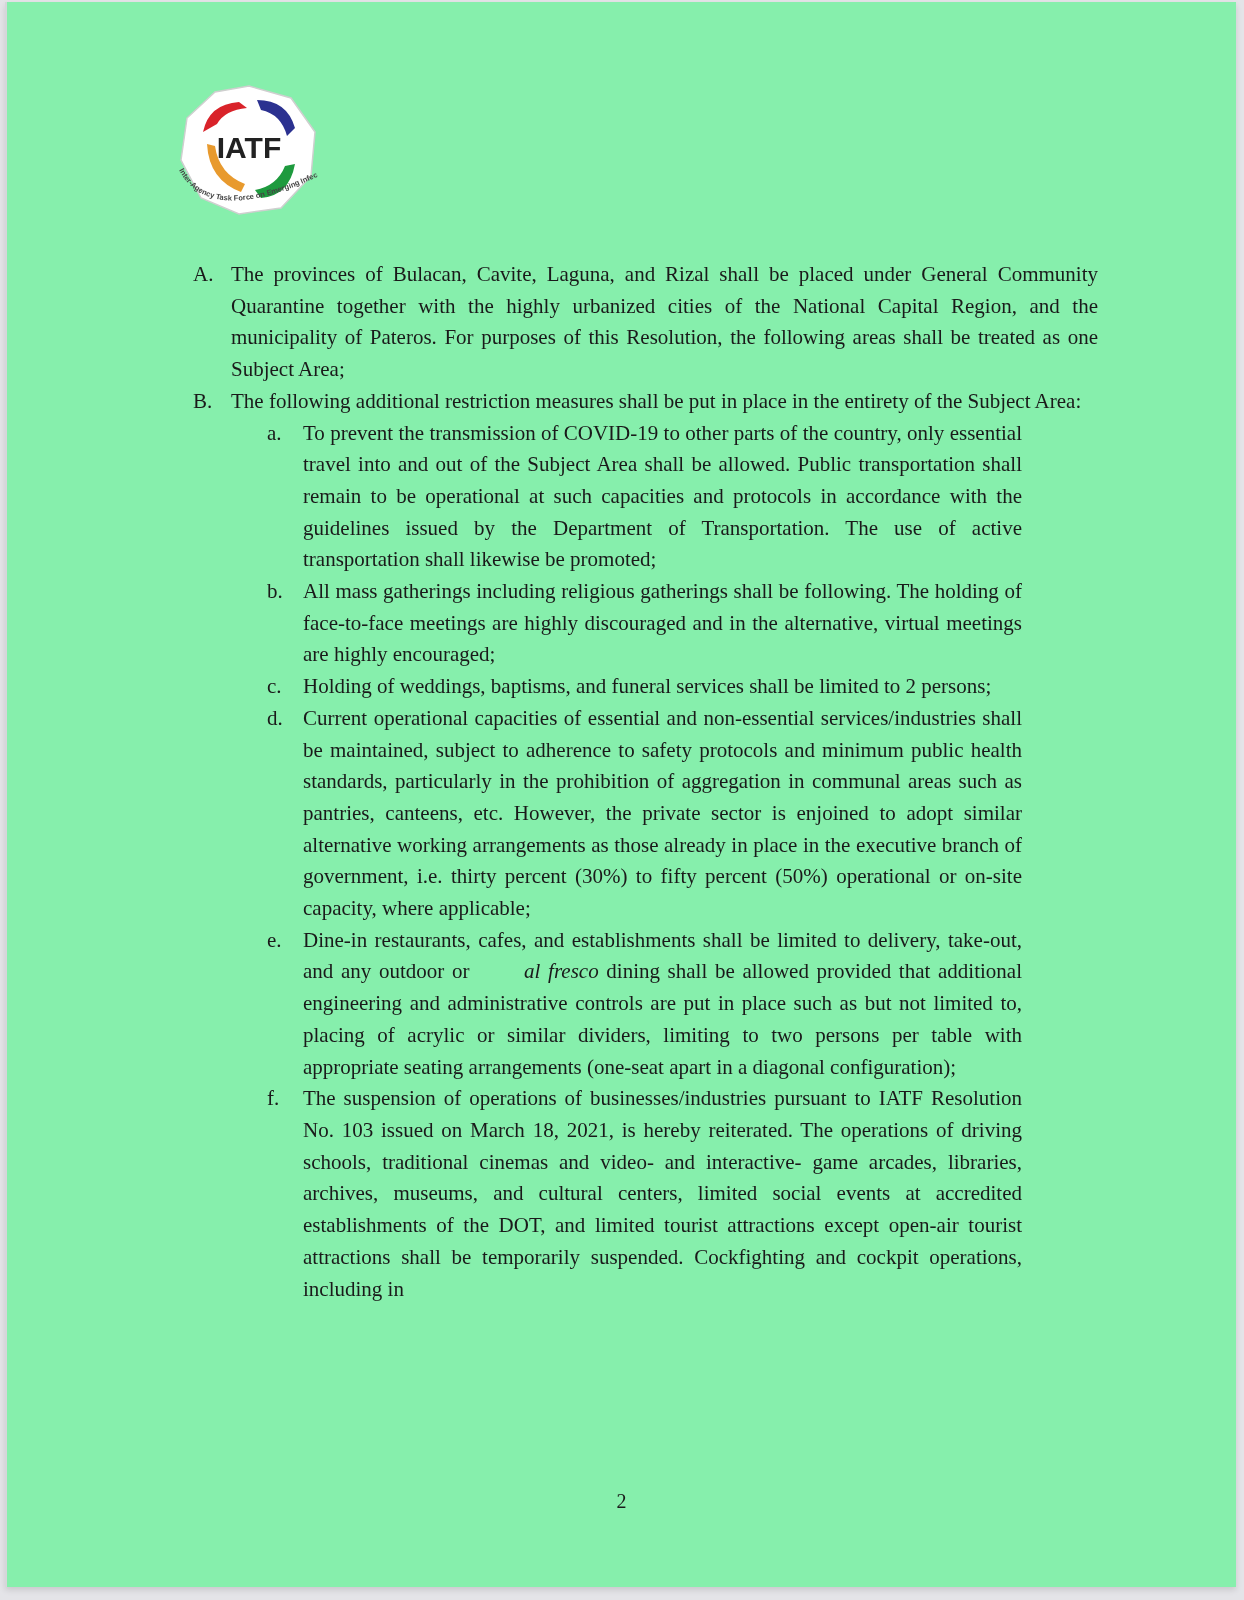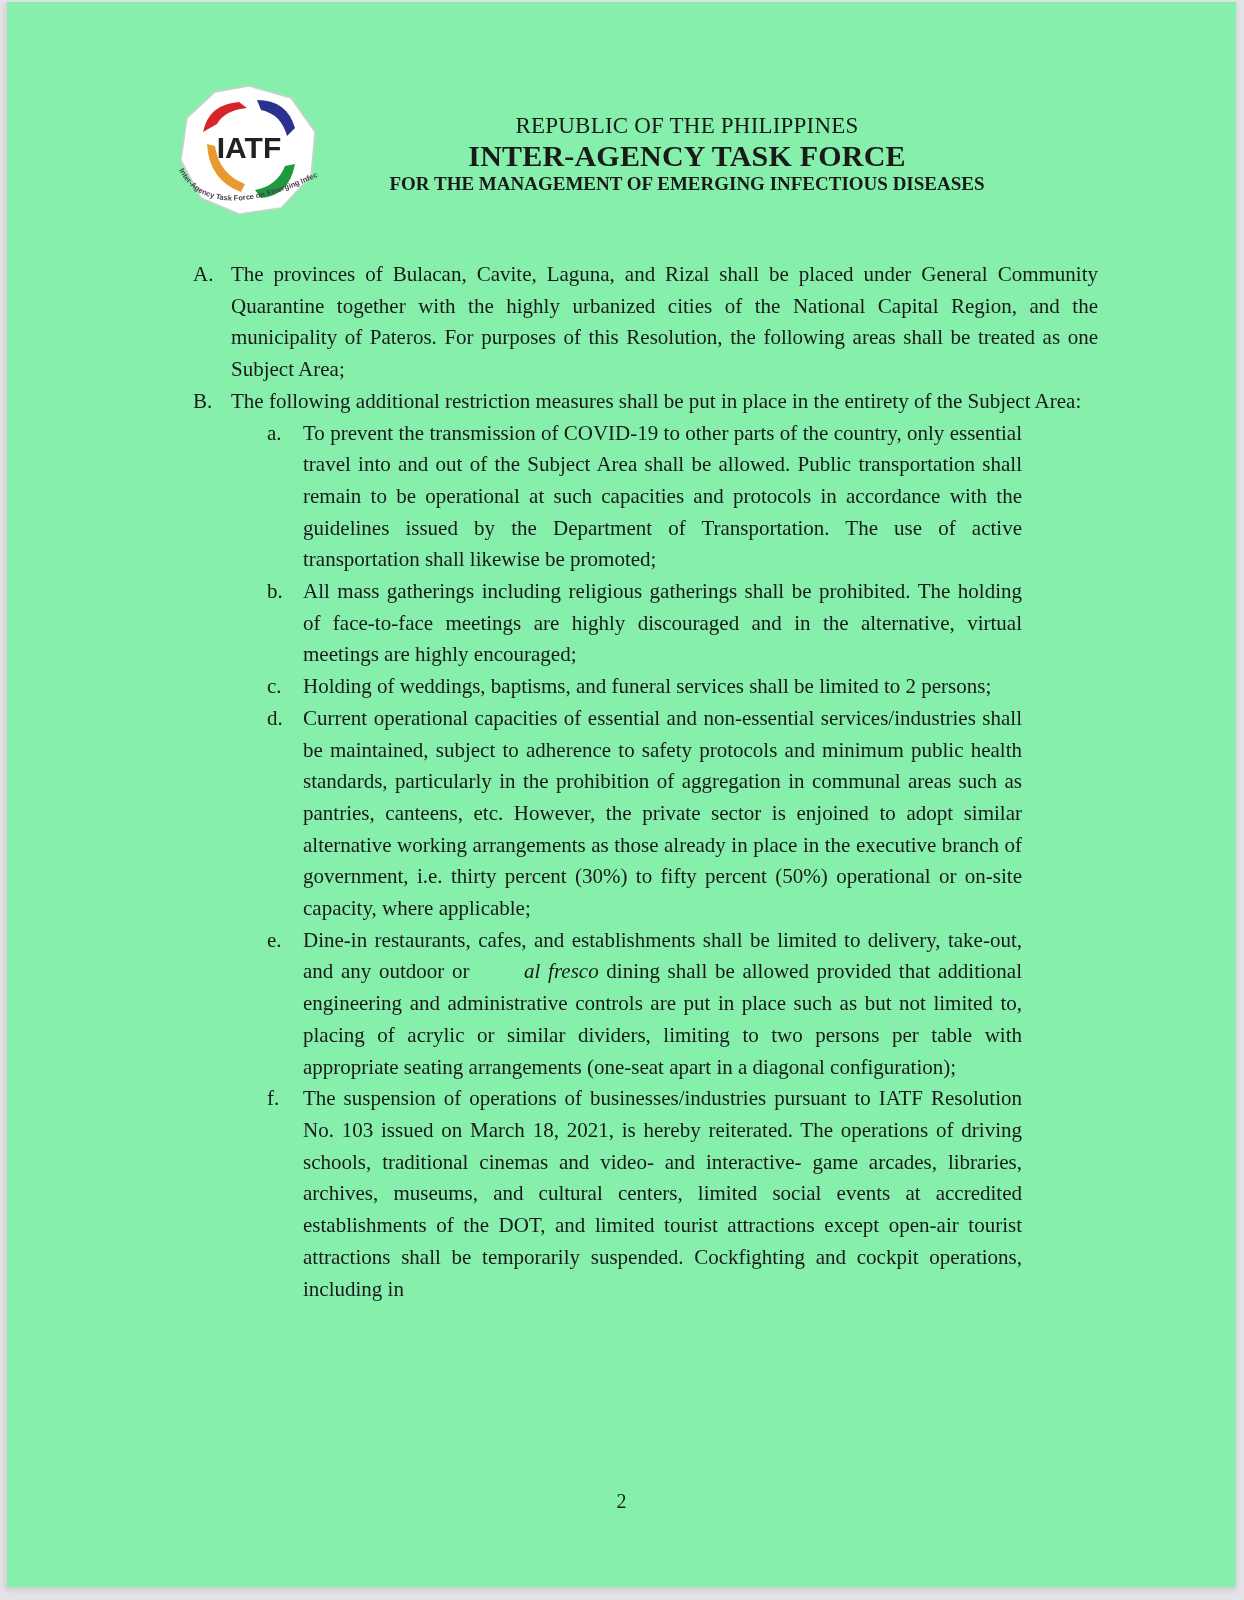--- a/index.html
+++ b/index.html
@@ -73,44 +73,39 @@
       <path d="M126,84 Q120,116 92,118 L86,110 Q108,106 116,86 Z" fill="#1e9a3e"></path>
       <path d="M38,64 Q40,100 72,112 L76,104 Q50,94 46,66 Z" fill="#e89a2e"></path>
       <text x="80" y="78" text-anchor="middle" font-family="Liberation Sans, sans-serif" font-size="30" font-weight="bold" fill="#222">IATF</text>
       <path id="arc" d="M10,90 Q40,148 150,96" fill="none"></path>
       <text font-family="Liberation Sans, sans-serif" font-size="7.5" font-weight="bold" fill="#444">
         <textPath href="#arc">Inter-Agency Task Force on Emerging Infectious Diseases</textPath>
       </text>
     </svg>
   </div>
 
-  <div class="header">
-    <div class="h1">REPUBLIC OF THE PHILIPPINES</div>
-    <div class="h2">INTER-AGENCY TASK FORCE</div>
-    <div class="h3">FOR THE MANAGEMENT OF EMERGING INFECTIOUS DISEASES</div>
-  </div>
 
   <div class="body">
     <div class="item">
       <span class="mark">A.</span>
       <span class="txt">The provinces of Bulacan, Cavite, Laguna, and Rizal shall be placed under General Community Quarantine together with the highly urbanized cities of the National Capital Region, and the municipality of Pateros. For purposes of this Resolution, the following areas shall be treated as one Subject Area;</span>
     </div>
     <div class="item">
       <span class="mark">B.</span>
       <span class="txt">The following additional restriction measures shall be put in place in the entirety of the Subject Area:</span>
     </div>
 
     <div class="sub">
       <div class="item">
         <span class="mark">a.</span>
         <span class="txt">To prevent the transmission of COVID-19 to other parts of the country, only essential travel into and out of the Subject Area shall be allowed. Public transportation shall remain to be operational at such capacities and protocols in accordance with the guidelines issued by the Department of Transportation. The use of active transportation shall likewise be promoted;</span>
       </div>
       <div class="item">
         <span class="mark">b.</span>
-        <span class="txt">All mass gatherings including religious gatherings shall be prohibited. The holding of face-to-face meetings are highly discouraged and in the alternative, virtual meetings are highly encouraged;</span>
+        <span class="txt">All mass gatherings including religious gatherings shall be following. The holding of face-to-face meetings are highly discouraged and in the alternative, virtual meetings are highly encouraged;</span>
       </div>
       <div class="item">
         <span class="mark">c.</span>
         <span class="txt">Holding of weddings, baptisms, and funeral services shall be limited to 2 persons;</span>
       </div>
       <div class="item">
         <span class="mark">d.</span>
         <span class="txt">Current operational capacities of essential and non-essential services/industries shall be maintained, subject to adherence to safety protocols and minimum public health standards, particularly in the prohibition of aggregation in communal areas such as pantries, canteens, etc. However, the private sector is enjoined to adopt similar alternative working arrangements as those already in place in the executive branch of government, i.e. thirty percent (30%) to fifty percent (50%) operational or on-site capacity, where applicable;</span>
       </div>
       <div class="item">

